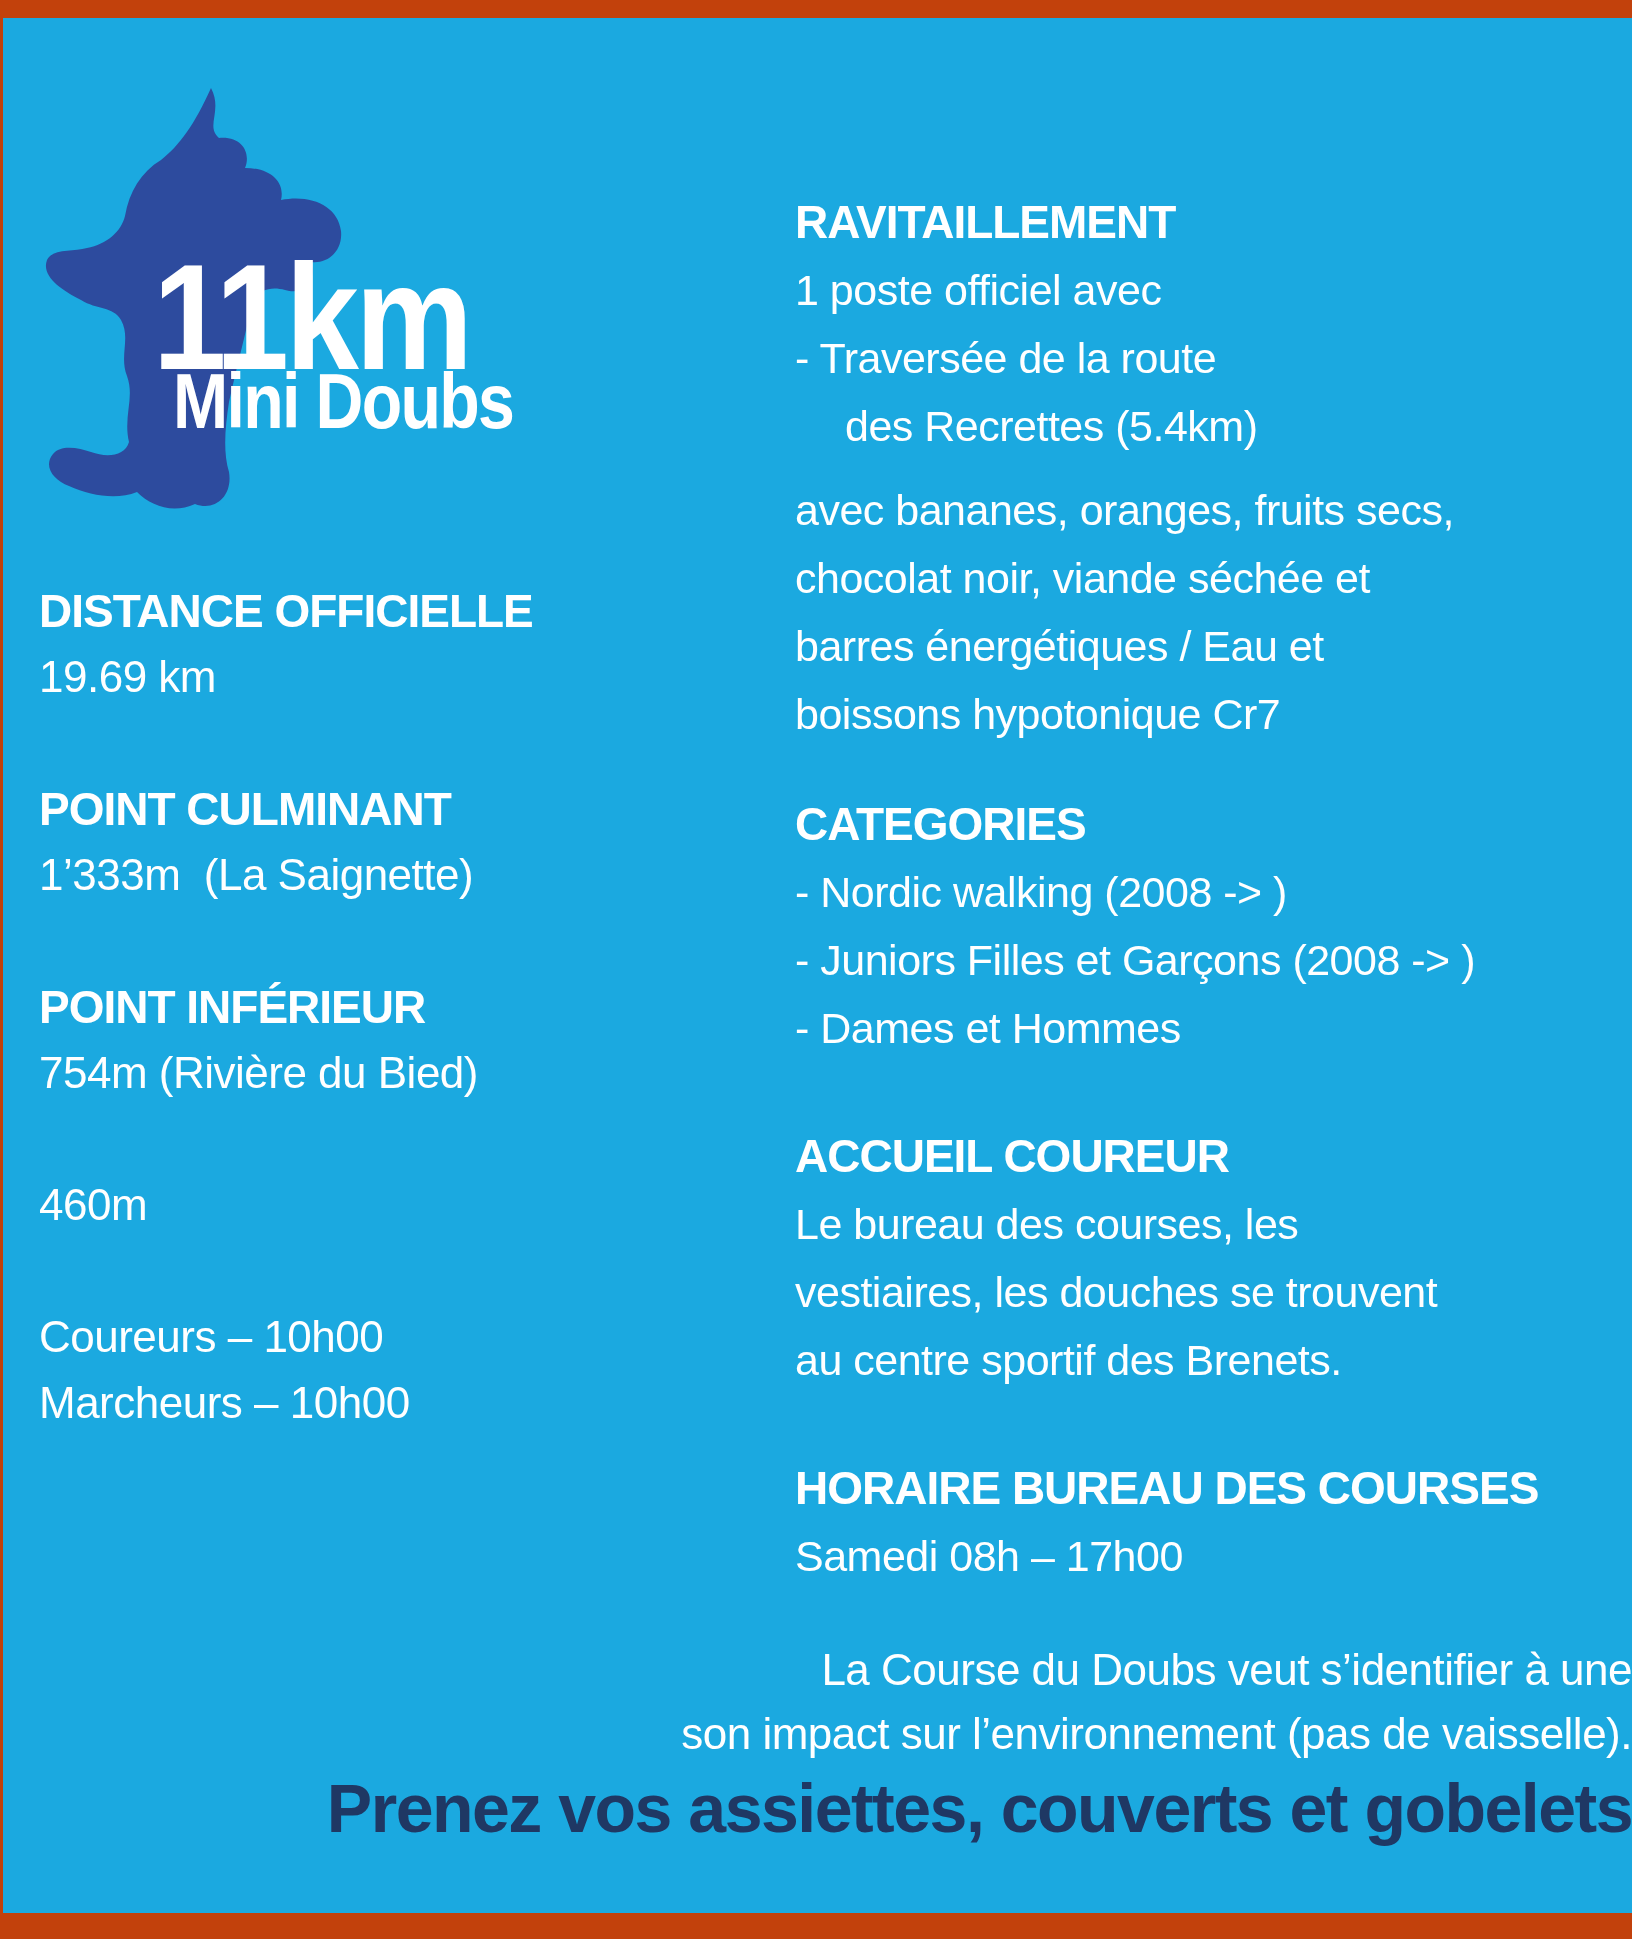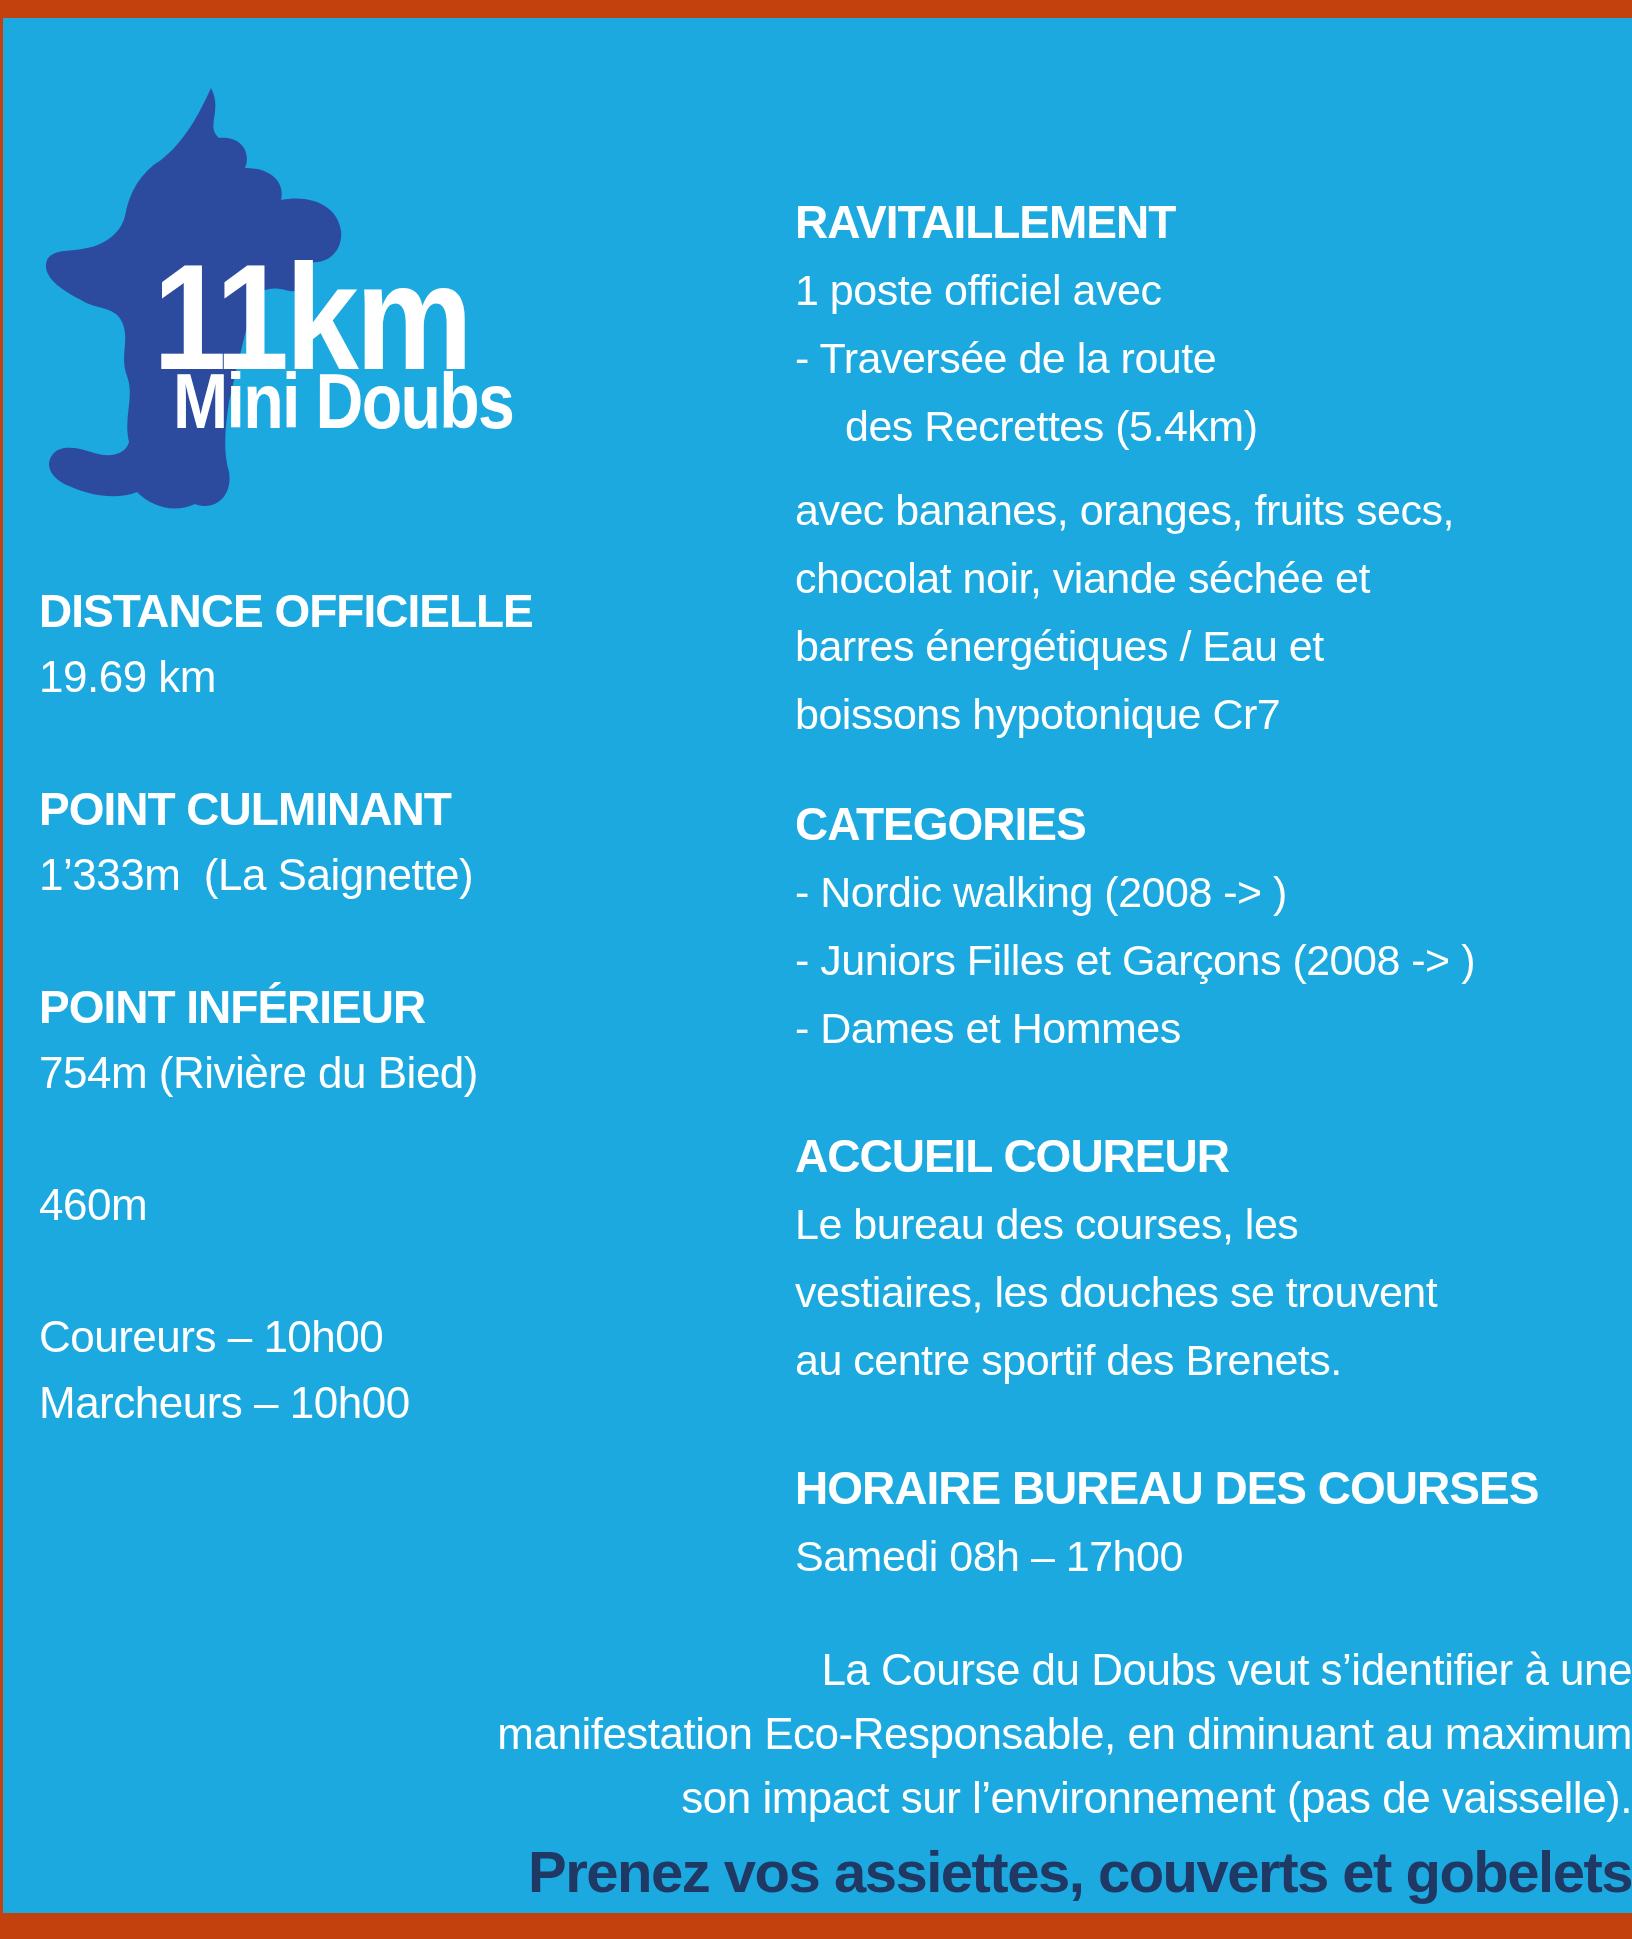--- a/index.html
+++ b/index.html
@@ -27,21 +27,21 @@
   .col-left .section{margin-bottom:66px;}
   .heading{font-weight:bold;font-size:46px;letter-spacing:-1px;}
   .indent{padding-left:50px;}
   .mt16{margin-top:16px;}
   .mt42{margin-top:42px;}
   .mt60{margin-top:60px;}
   
   .footer{position:absolute;left:30px;right:0;top:1620px;text-align:right;}
   .eco-line{font-size:44px;line-height:64px;letter-spacing:-0.5px;}
   .headline{
-    font-size:58px;font-weight:bold;line-height:80px;letter-spacing:-1.5px;margin-top:2px;
+    font-size:68px;font-weight:bold;line-height:80px;letter-spacing:-1.5px;margin-top:2px;
   }
 </style>
 </head>
 <body>
 
 <div class="page">
 
   <div class="panel" style="background: rgb(27, 169, 224); color: rgb(255, 255, 255);">
 
     <svg class="logo-shape" viewBox="0 0 320 440" aria-hidden="true">
@@ -122,19 +122,18 @@
         <div>au centre sportif des Brenets.</div>
       </div>
       <div class="section mt60">
         <div class="heading">HORAIRE BUREAU DES COURSES</div>
         <div>Samedi 08h – 17h00</div>
       </div>
     </div>
 
     <div class="footer">
       <div class="eco-line">La Course du Doubs veut s’identifier à une</div>
-      <div class="eco-line">manifestation Eco-Responsable, en diminuant au maximum</div>
       <div class="eco-line">son impact sur l’environnement (pas de vaisselle).</div>
       <div class="headline" style="color: rgb(31, 56, 100);">Prenez vos assiettes, couverts et gobelets</div>
     </div>
 
   </div>
 </div>
 
 </body></html>

